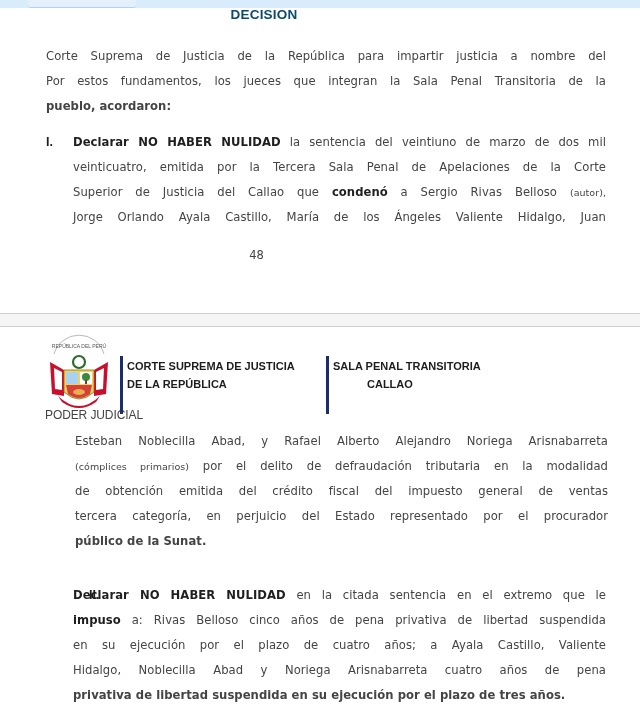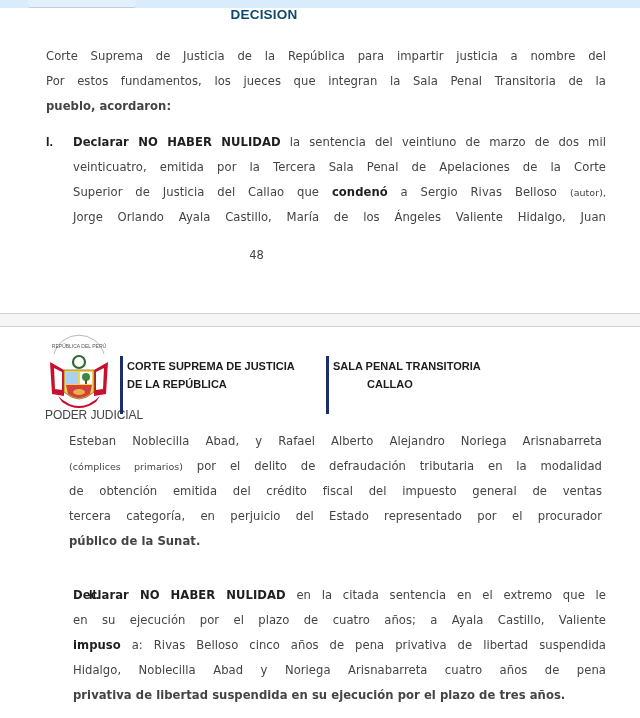--- a/index.html
+++ b/index.html
@@ -115,29 +115,29 @@
     <div>CORTE SUPREMA DE JUSTICIA</div>
     <div>DE LA REPÚBLICA</div>
   </div>
 
   <div class="hdr-bar" style="left:326px; top:30px; height:58px;"></div>
   <div class="hdr-text" style="left:333px; top:31px;">
     <div>SALA PENAL TRANSITORIA</div>
     <div style="margin-left:-3px;padding-left:37px;">CALLAO</div>
   </div>
 
-  <div class="para" style="left:69px; top:103px; width:533px;">
+  <div class="para" style="left:75px; top:103px; width:533px;">
     <span class="line">Esteban Noblecilla Abad, y Rafael Alberto Alejandro Noriega Arisnabarreta</span>
     <span class="line"><span class="small">(cómplices primarios)</span><span> por el delito de defraudación tributaria en la modalidad</span></span>
     <span class="line">de obtención emitida del crédito fiscal del impuesto general de ventas</span>
     <span class="line">tercera categoría, en perjuicio del Estado representado por el procurador</span>
     <span class="line left">público de la Sunat.</span>
   </div>
 
   <div class="num" style="left:46px; top:262px;padding-left:43px;">II.</div>
   <div class="para" style="left:73px; top:257px; width:533px;">
     <span class="line"><b>Declarar NO HABER NULIDAD</b><span> en la citada sentencia en el extremo que le</span></span>
+    <span class="line"><b>impuso</b><span> a: Rivas Belloso cinco años de pena privativa de libertad suspendida</span></span>
     <span class="line">en su ejecución por el plazo de cuatro años; a Ayala Castillo, Valiente</span>
-    <span class="line"><b>impuso</b><span> a: Rivas Belloso cinco años de pena privativa de libertad suspendida</span></span>
     <span class="line">Hidalgo, Noblecilla Abad y Noriega Arisnabarreta cuatro años de pena</span>
     <span class="line left">privativa de libertad suspendida en su ejecución por el plazo de tres años.</span>
   </div>
 </div>
 
 </body></html>

